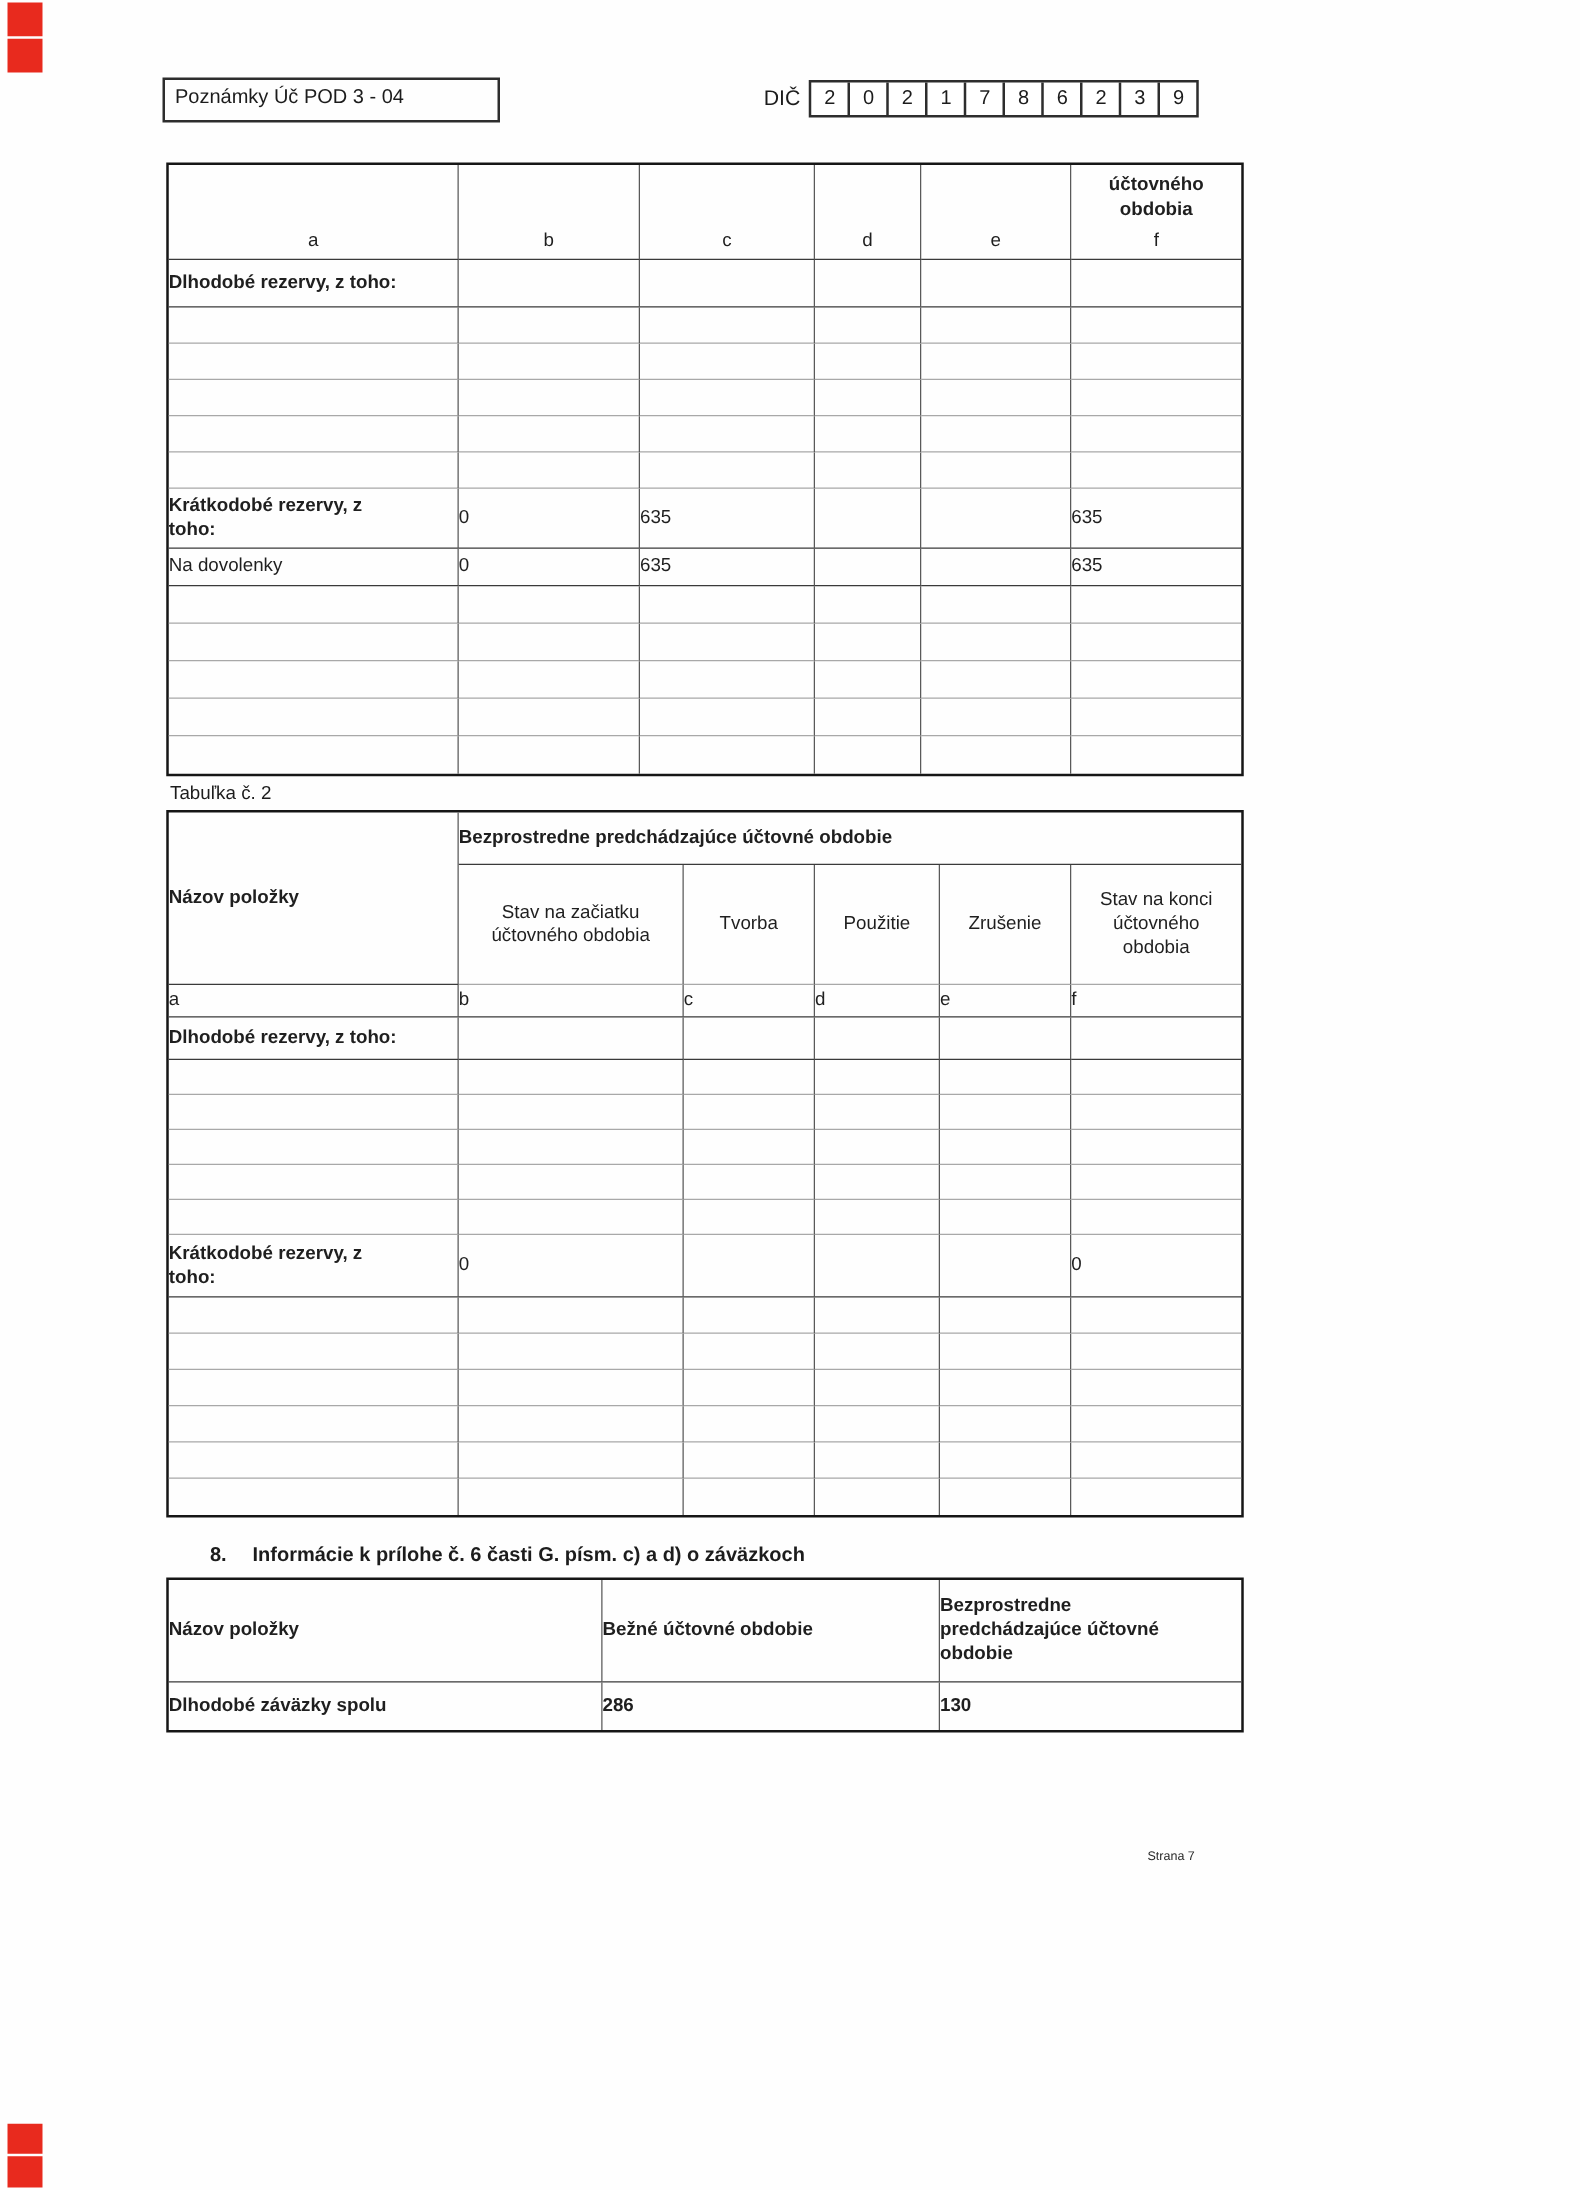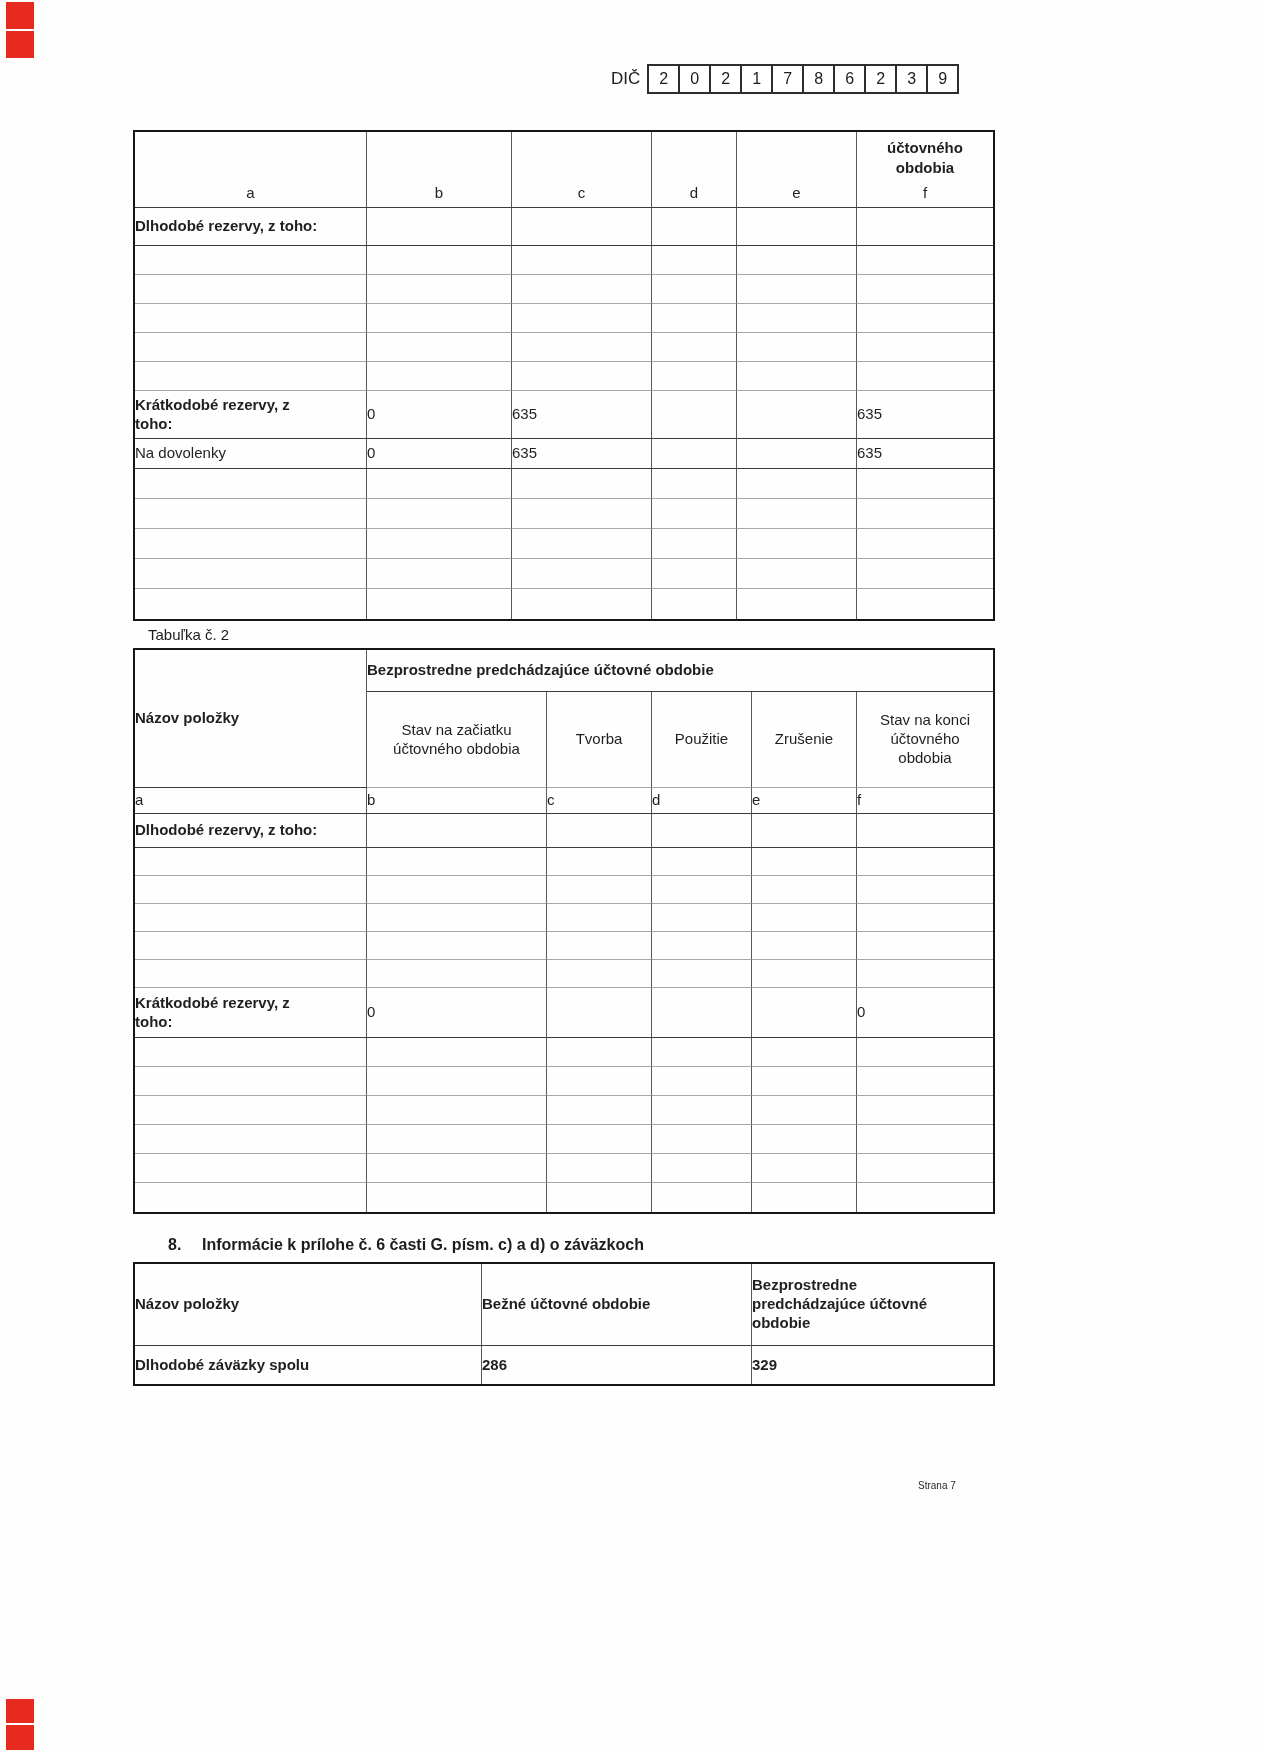--- a/index.html
+++ b/index.html
@@ -39,20 +39,23 @@
 </head>
 <body>
 
 <div class="page">
 
   <div class="red-mark" style="left:6px;top:2px;width:28px;height:27px"></div>
   <div class="red-mark" style="left:6px;top:31px;width:28px;height:27px"></div>
   <div class="red-mark" style="left:6px;top:1699px;width:28px;height:24px"></div>
   <div class="red-mark" style="left:6px;top:1725px;width:28px;height:25px"></div>
 
+  <div class="form-title-box">
+    <span>Poznámky Úč POD 3 - 04</span>
+  </div>
 
   <div class="dic">
     <span class="dic-label">DIČ</span>
     <div class="dic-cells">
       <div class="dic-cell">2</div>
       <div class="dic-cell">0</div>
       <div class="dic-cell">2</div>
       <div class="dic-cell">1</div>
       <div class="dic-cell">7</div>
       <div class="dic-cell">8</div>
@@ -194,21 +197,21 @@
           <td></td>
           <td></td>
           <td></td>
           <td></td>
           <td></td>
           <td></td>
         </tr>
     </tbody>
   </table>
 
-  <div class="abs caption" style="left:148px;top:626px">Tabuľka č. 2</div>
+  <div class="abs caption" style="left:136px;top:626px">Tabuľka č. 2</div>
 
   <table class="tbl" style="left:133px;top:648px;width:862px">
     <colgroup>
       <col style="width:232px">
         <col style="width:180px">
         <col style="width:105px">
         <col style="width:100px">
         <col style="width:105px">
         <col>
     </colgroup>
@@ -351,20 +354,20 @@
     </colgroup>
     <tbody>
       <tr class="dark" style="height:82px">
         <td class="center bold">Názov položky</td>
         <td class="center bold">Bežné účtovné obdobie</td>
         <td class="center bold"><span class="mw210">Bezprostredne predchádzajúce účtovné obdobie</span></td>
       </tr>
       <tr style="height:38px">
         <td class="lbl bold">Dlhodobé záväzky spolu</td>
         <td class="lbl bold">286</td>
-        <td class="lbl bold">329</td>
+        <td class="lbl bold">130</td>
       </tr>
     </tbody>
   </table>
 
   <div class="abs page-number" style="left:918px;top:1480px">Strana 7</div>
 
 </div>
 
 </body></html>

